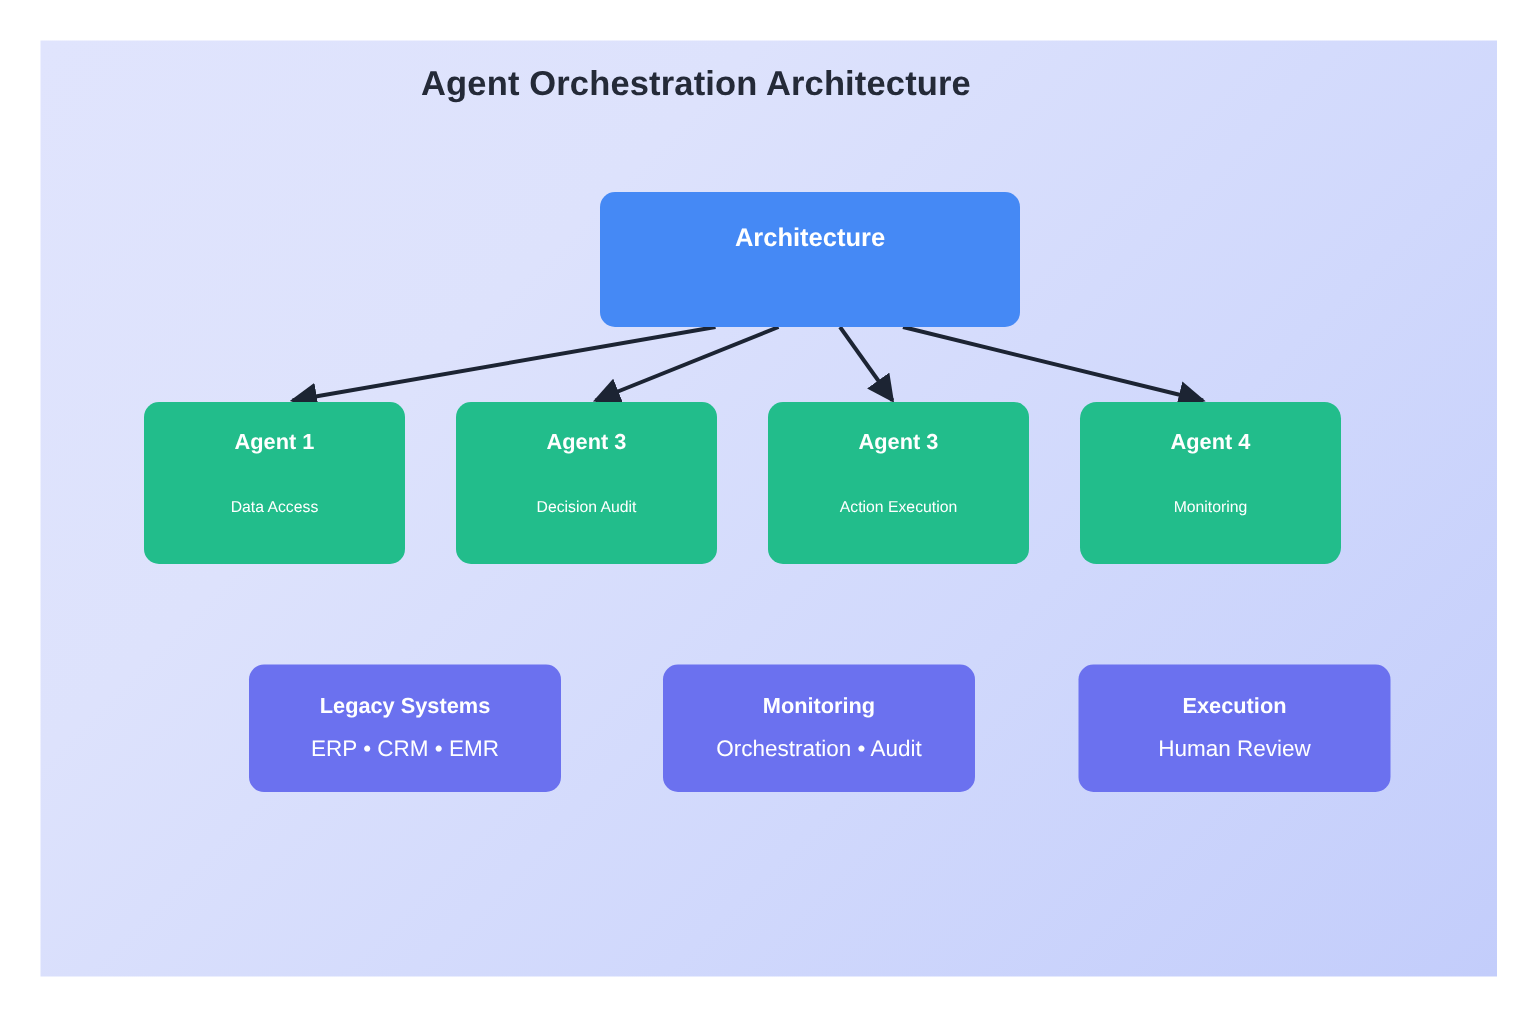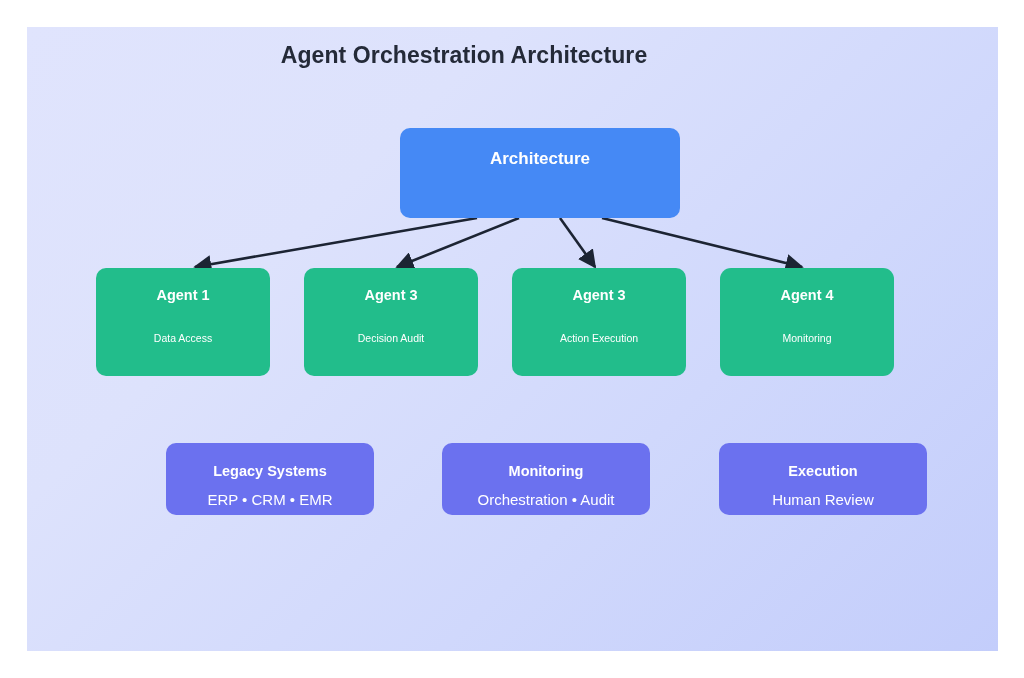--- a/index.html
+++ b/index.html
@@ -101,21 +101,21 @@
   .node.agent-1 { left: 69px; }
   .node.agent-2 { left: 277px; }
   .node.agent-3 { left: 485px; }
   .node.agent-4 { left: 693px; border-radius: 11px; }
 
   
   .node.support {
     background: #6b71ef;
     top: 416px;
     width: 208px;
-    height: 72px;
+    height: 85px;
     padding-top: 21px;
   }
   .node.support .node-title { font-size: 14.5px; }
   .node.support .node-sub { font-size: 15px; margin-top: 11px; }
   .node.support-1 { left: 139px; }
   .node.support-2 { left: 415px; }
   .node.support-3 { left: 692px; }
 </style>
 </head>
 <body>

